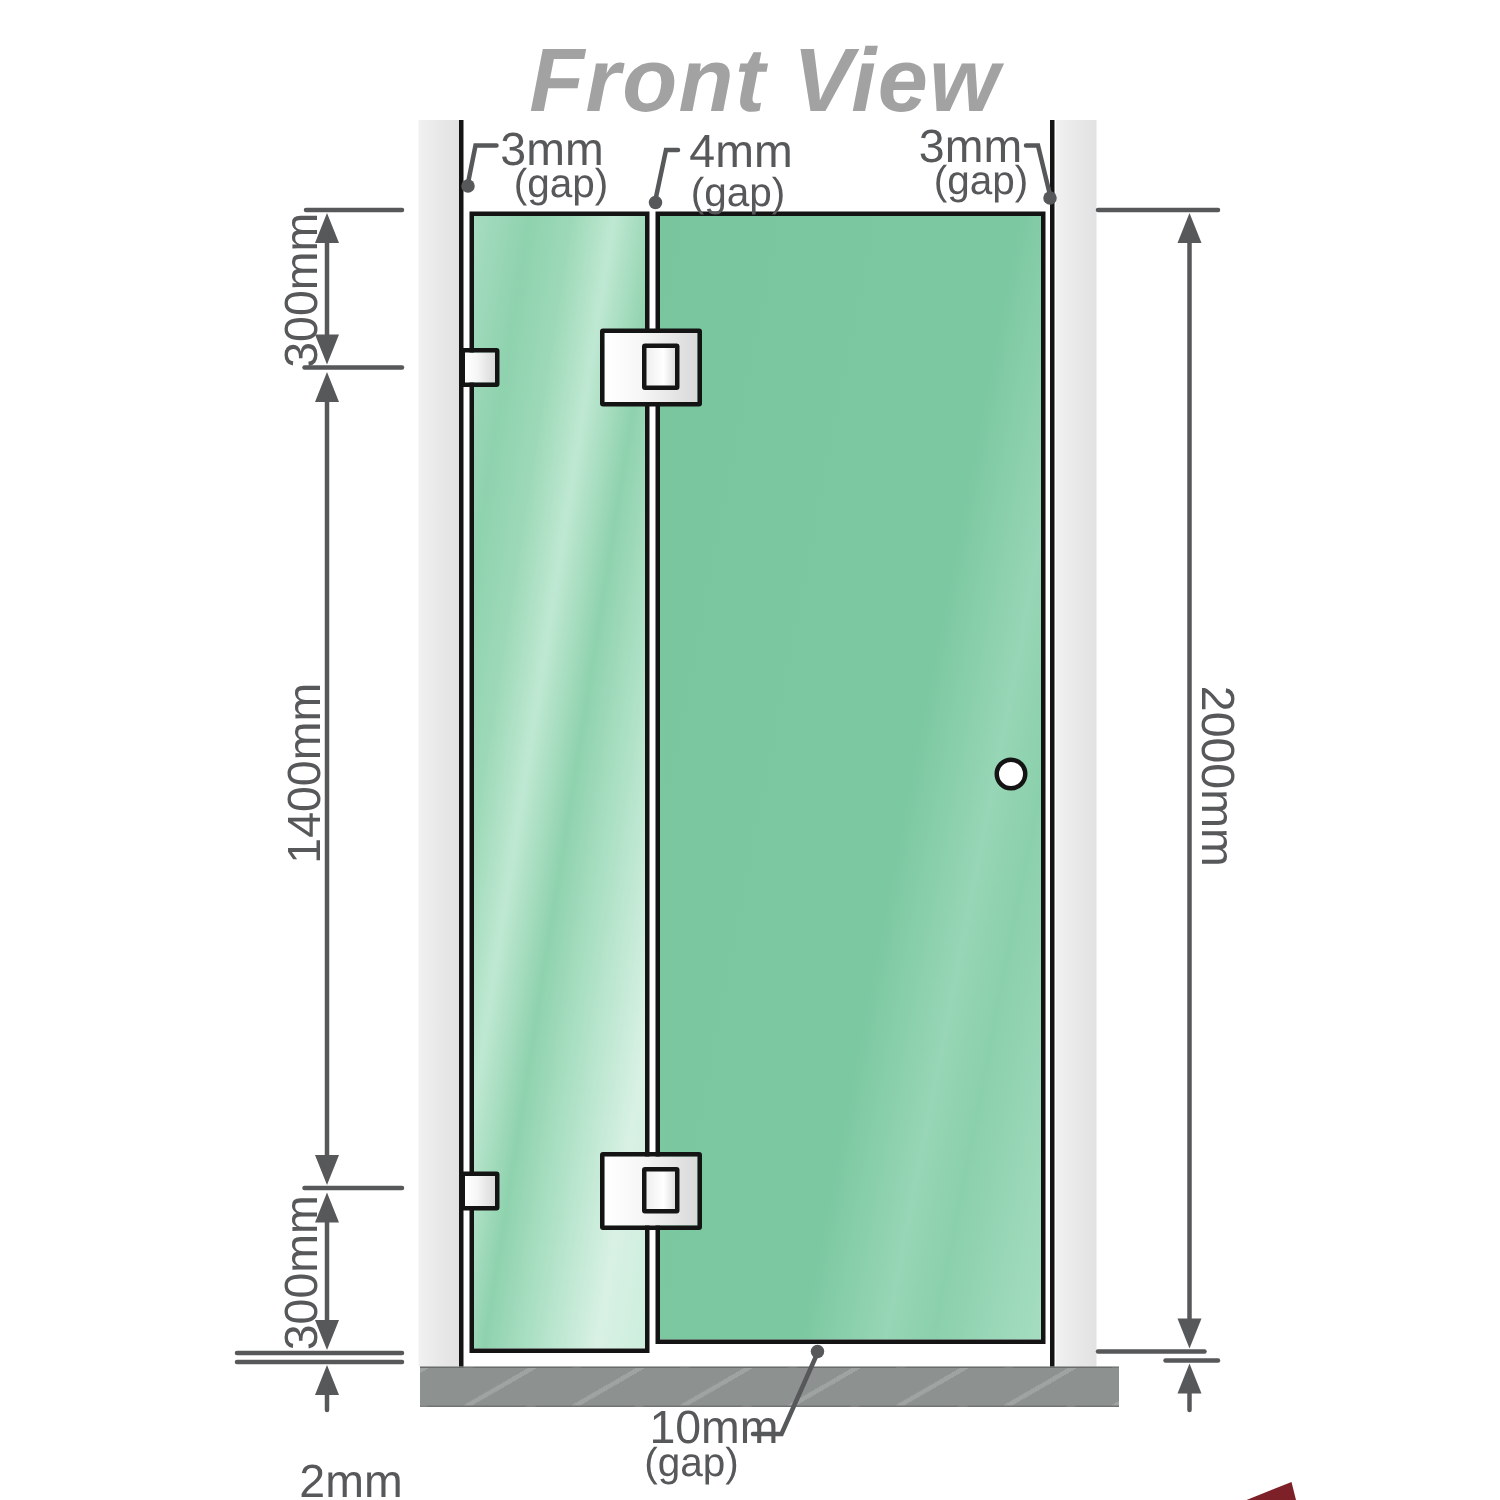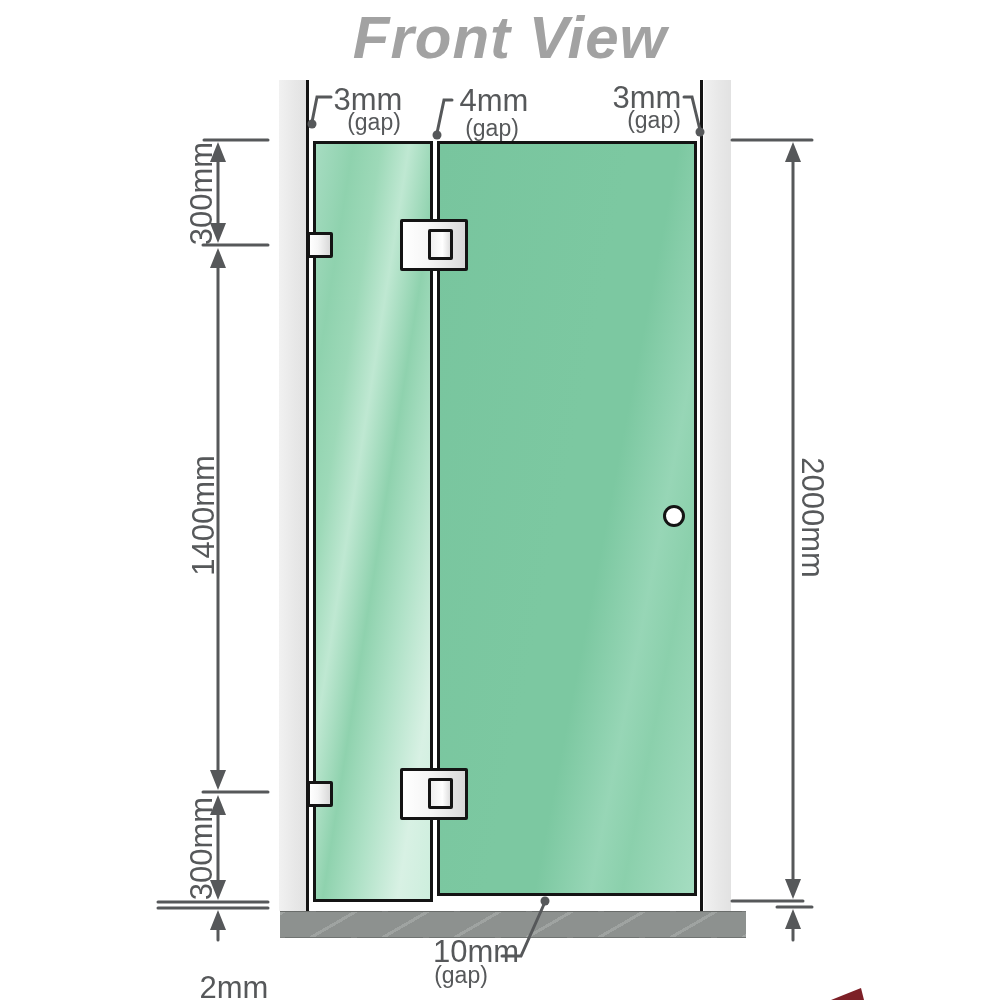--- a/index.html
+++ b/index.html
@@ -13,21 +13,21 @@
     --outline-black:#141414;
     --watermark-red:#7d2027;
   }
   html,body{margin:0;padding:0;background:#fff;}
   .canvas{
     position:relative;width:1000px;height:1000px;background:#fff;overflow:hidden;
     font-family:"Liberation Sans",sans-serif;color:var(--dimension-gray);
   }
   .abs{position:absolute;}
   .title{
-    left:280px;top:8px;width:460px;text-align:center;
+    left:280px;top:24px;width:460px;text-align:center;
     font-size:60px;line-height:60px;font-weight:bold;font-style:italic;
     color:var(--title-gray);letter-spacing:1px;white-space:nowrap;
   }
   .wall{
     top:80px;height:831px;width:27px;
     background:linear-gradient(90deg,#f1f1f1 0%,var(--wall-gray) 55%,#e2e2e2 100%);
     z-index:1;
   }
   .wall-line{
     top:80px;height:831px;width:3px;background:var(--outline-black);z-index:2;
@@ -66,21 +66,21 @@
     background:linear-gradient(90deg,#efefef 0%,var(--hardware-white) 60%,#dedede 100%);}
   .bracket{left:307px;width:26px;height:26px;}
   .knob{
     left:663px;top:505px;width:22px;height:22px;border-radius:50%;
     box-sizing:border-box;border:3px solid var(--outline-black);
     background:var(--hardware-white);z-index:3;
   }
   .dim-label{
     font-size:31px;line-height:31px;text-align:center;white-space:nowrap;z-index:5;
   }
-  .gap-sub{font-size:23px;line-height:27px;}
+  .gap-sub{font-size:27px;line-height:27px;}
   .rot-ccw{transform:rotate(-90deg);}
   .rot-cw{transform:rotate(90deg);}
   svg.overlay{left:0;top:0;z-index:4;pointer-events:none;}
   svg .dline{stroke:var(--dimension-gray);stroke-width:3;fill:none;stroke-linecap:round;}
   svg .dfill{fill:var(--dimension-gray);stroke:none;}
 </style>
 </head>
 <body>
 
 <div class="canvas">

